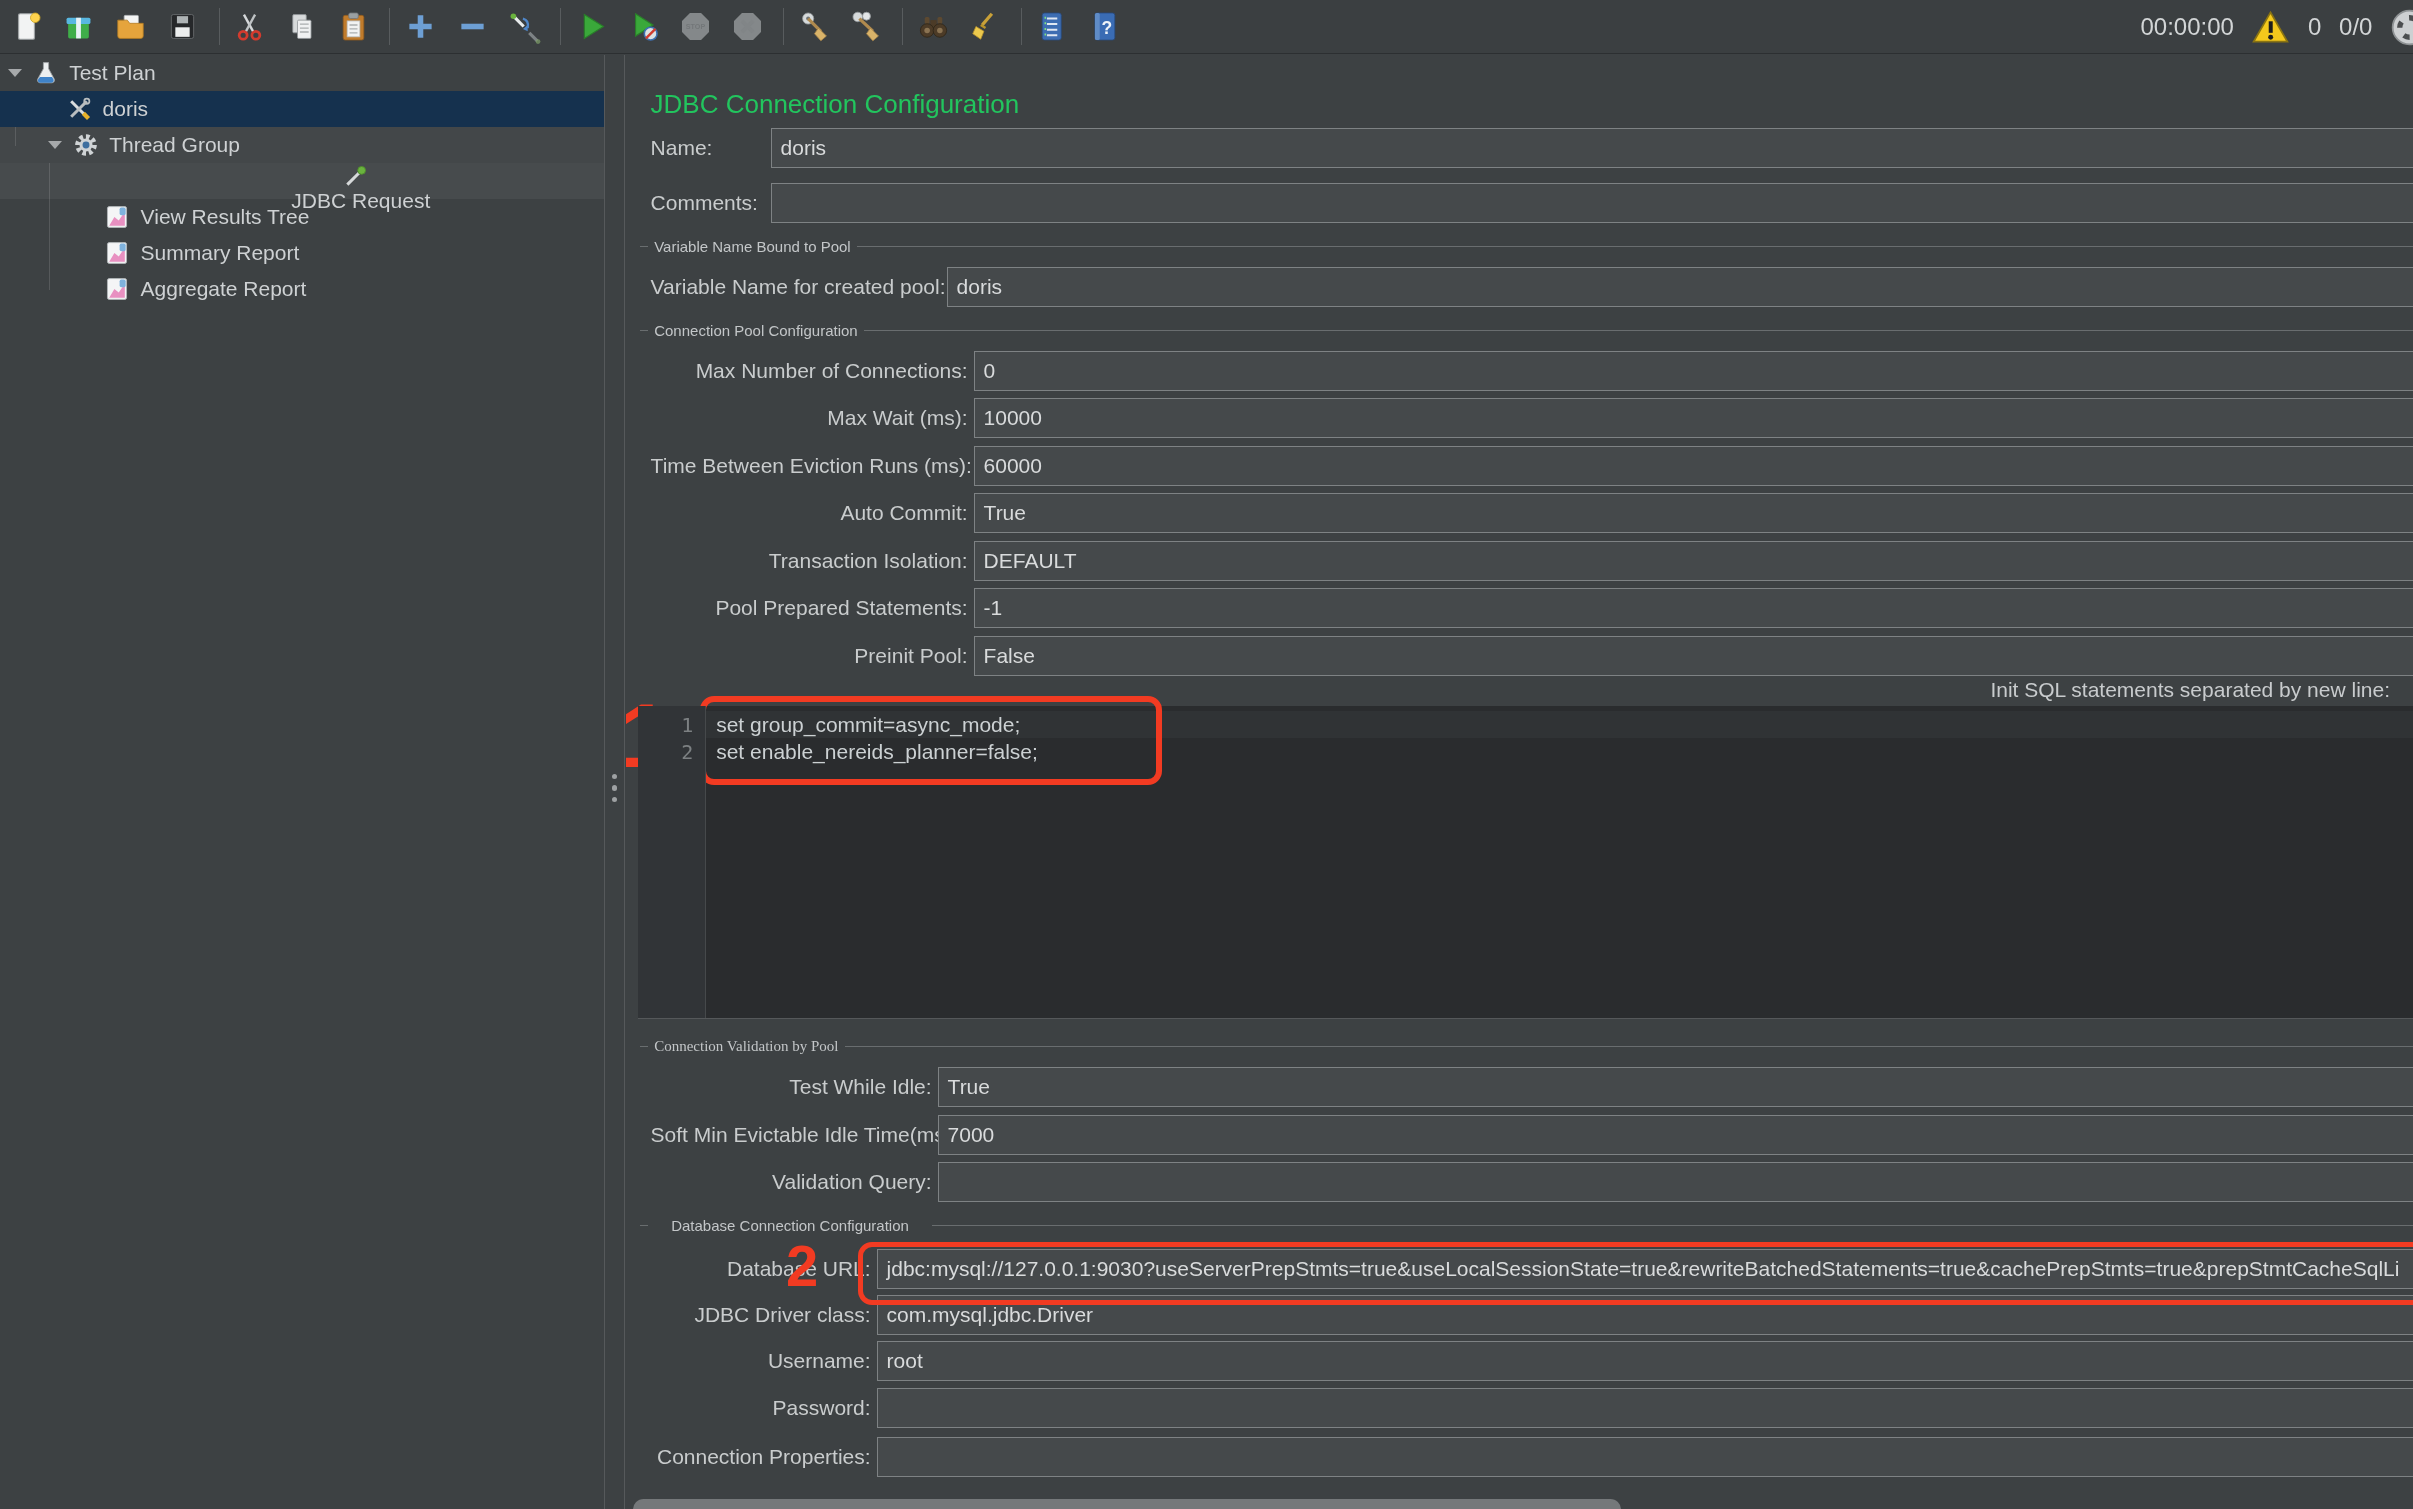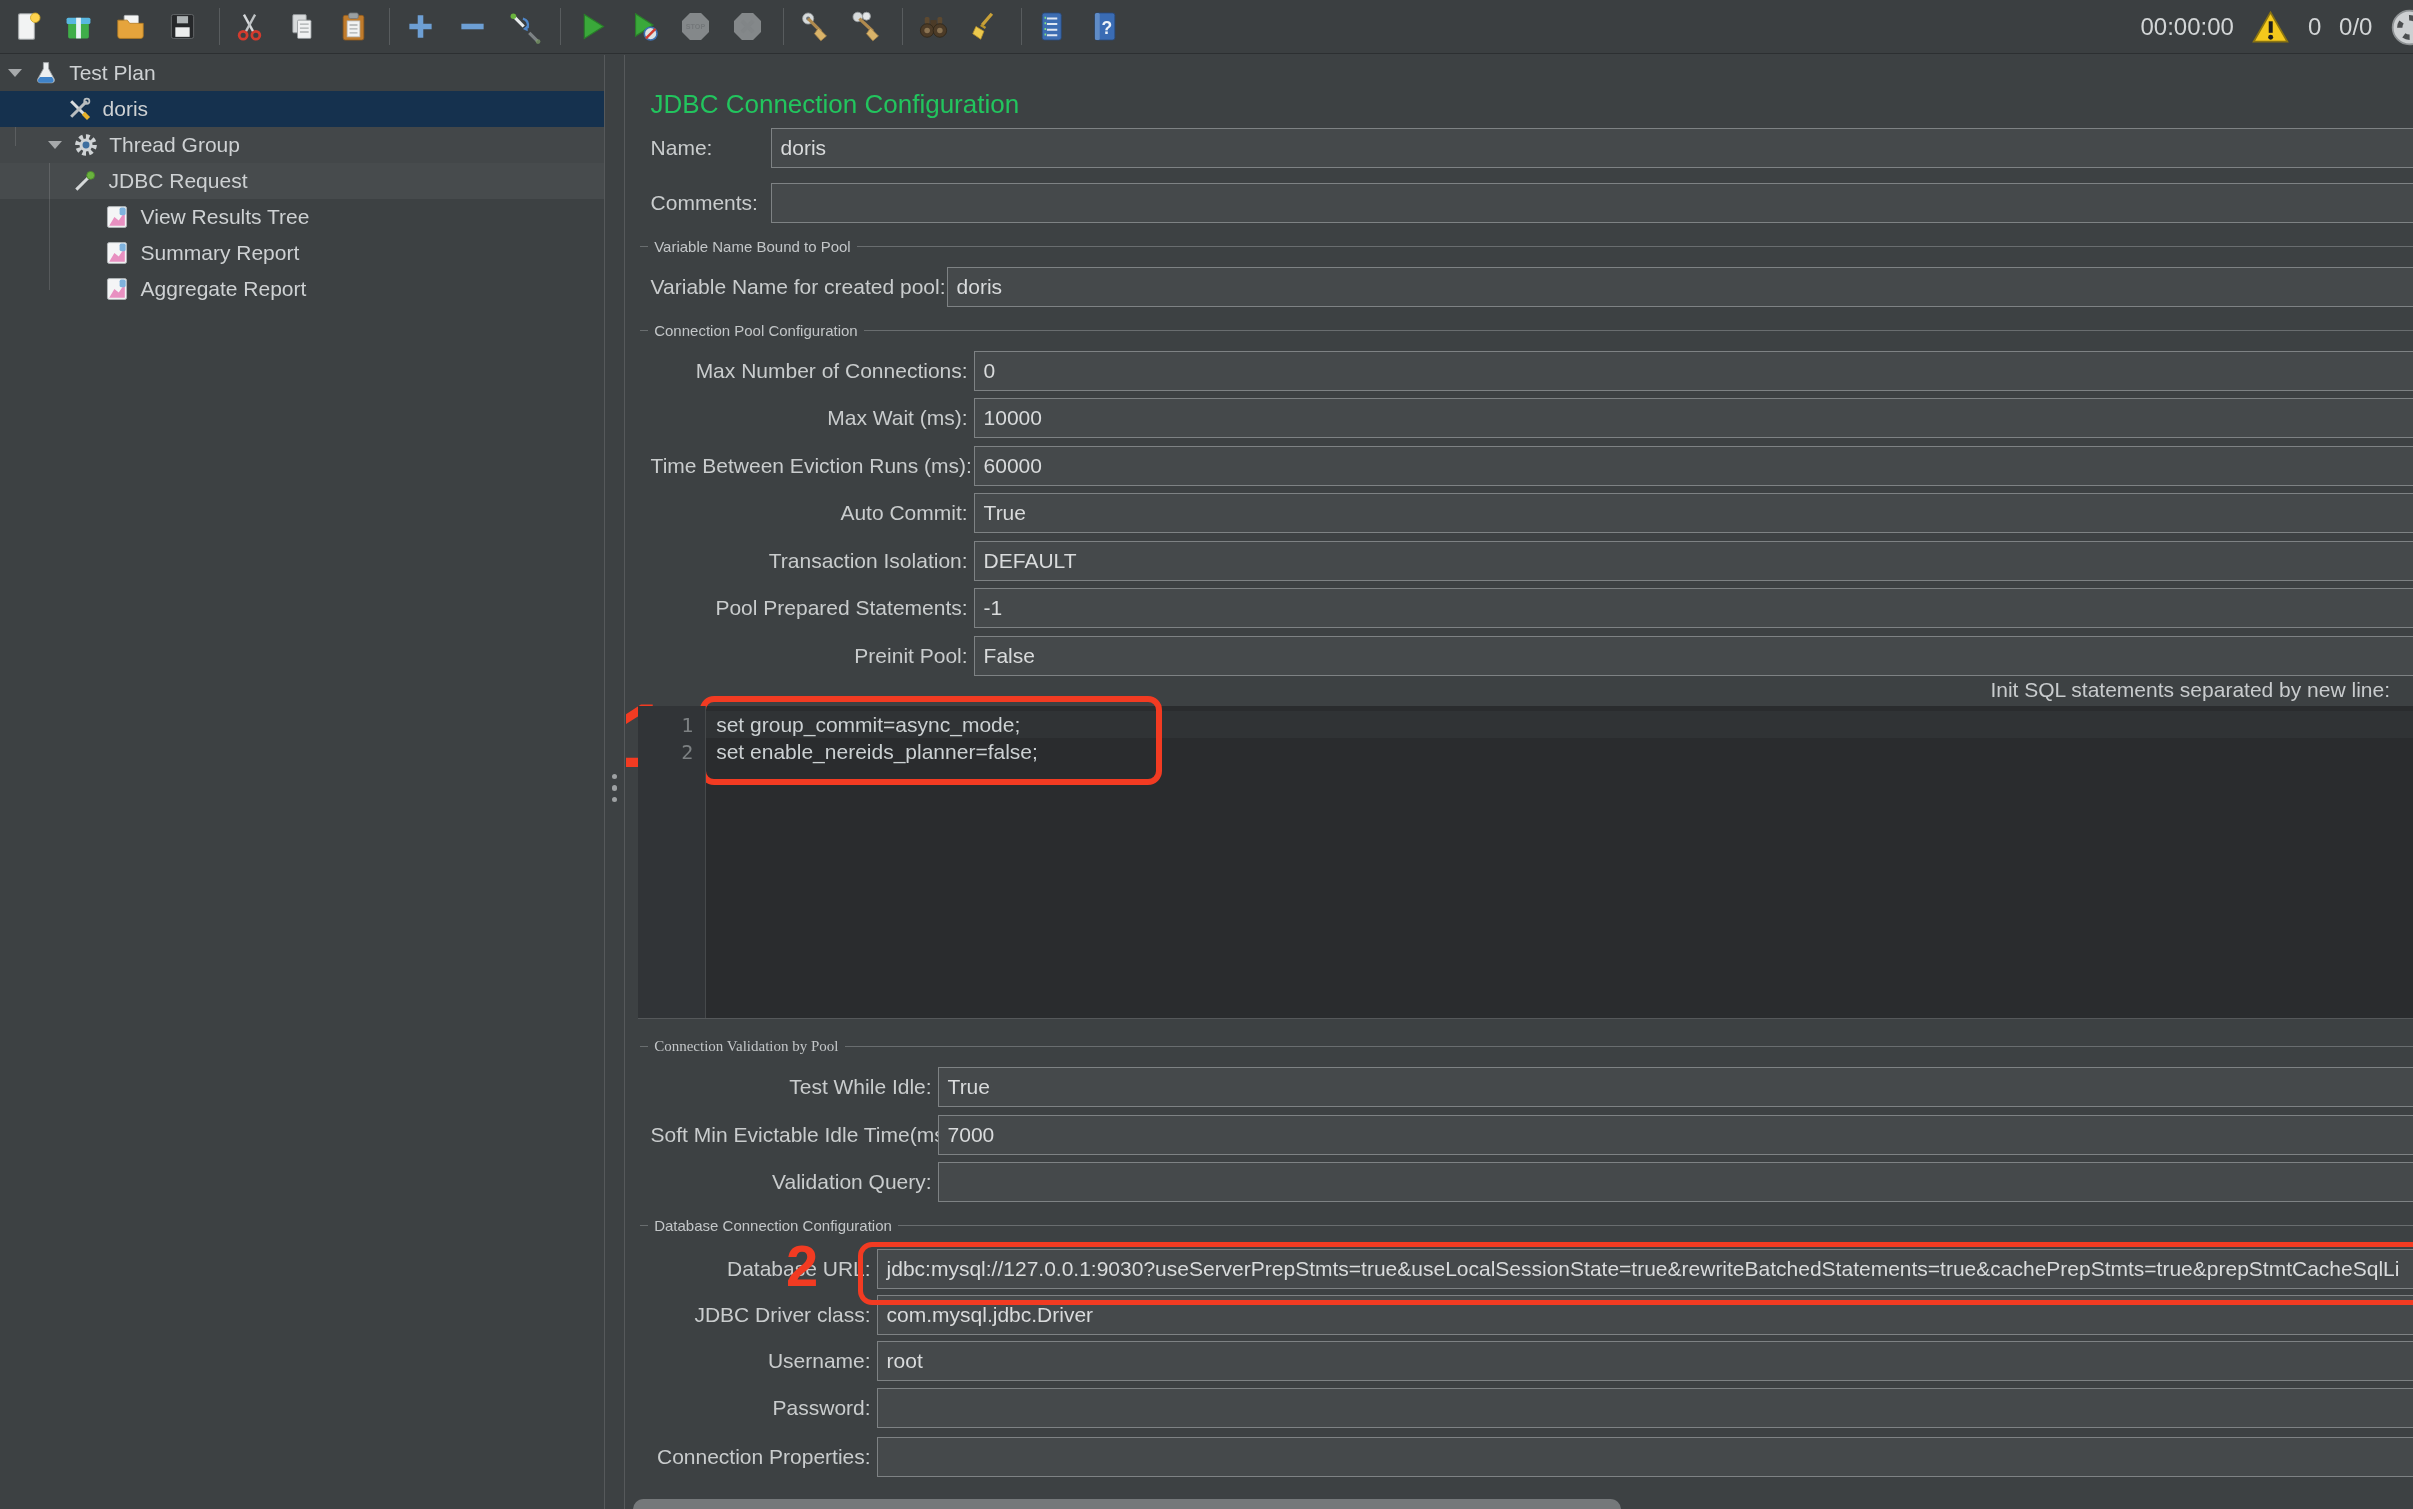--- a/index.html
+++ b/index.html
@@ -278,21 +278,21 @@
     <span class="ticon">
         <svg viewBox="0 0 30 30">
           <circle cx="15" cy="15" r="9.5" fill="none" stroke="#cfd3d5" stroke-width="6" stroke-dasharray="4.1 3.3"></circle>
           <circle cx="15" cy="15" r="7.5" fill="#cfd3d5"></circle>
           <circle cx="15" cy="15" r="4" fill="#3e6f9f"></circle>
         </svg>
       </span>
     <span class="tlabel">Thread Group</span>
   </div>
 
-  <div class="trow shade-b" style="top:108px;padding-left:72px;">
+  <div class="trow shade-b" style="top:108px;padding-left:107px;flex-direction:column;">
     <span class="ticon">
         <svg viewBox="0 0 30 30">
           <line x1="5" y1="25" x2="19" y2="11" stroke="#d6d9da" stroke-width="3.5"></line>
           <circle cx="21.5" cy="8.5" r="4.5" fill="#6ab33e" stroke="#4e8c2b"></circle>
         </svg>
       </span>
     <span class="tlabel">JDBC Request</span>
   </div>
 
   <div class="trow" style="top:144px;padding-left:104px;">
@@ -447,21 +447,21 @@
         <span class="fv">7000</span>
       </div>
   </div>
   <div class="row sec-val" style="top:1107px;">
     <span class="lbl">Validation Query:</span>
     <div class="field">
         <span class="fv"></span>
       </div>
   </div>
 
-  <div class="gtitle" style="top:1157px;">
+  <div class="gtitle" style="top:1157px;gap:17px;">
     <span class="gt-line gt-l1"></span>
       <span class="gt-text">Database Connection Configuration</span>
       <span class="gt-line gt-l2"></span>
   </div>
   <div class="row sec-db" style="top:1194px;">
     <span class="lbl">Database URL:</span>
     <div class="field">
         <span class="fv">jdbc:mysql://127.0.0.1:9030?useServerPrepStmts=true&amp;useLocalSessionState=true&amp;rewriteBatchedStatements=true&amp;cachePrepStmts=true&amp;prepStmtCacheSqlLi</span>
       </div>
   </div>

